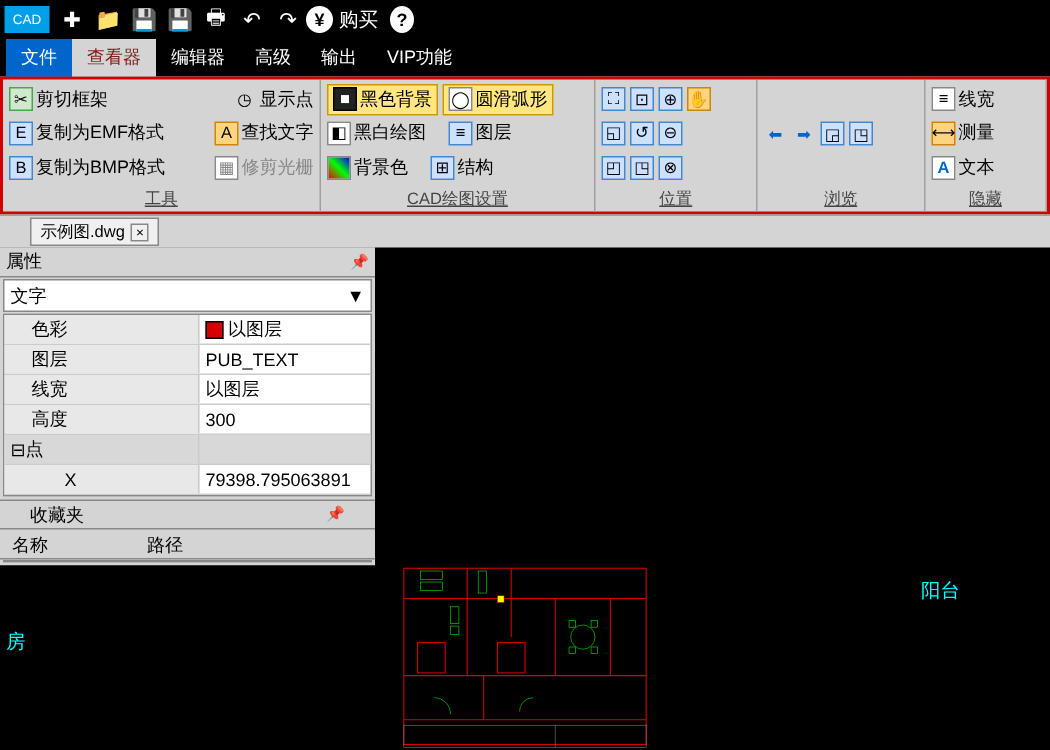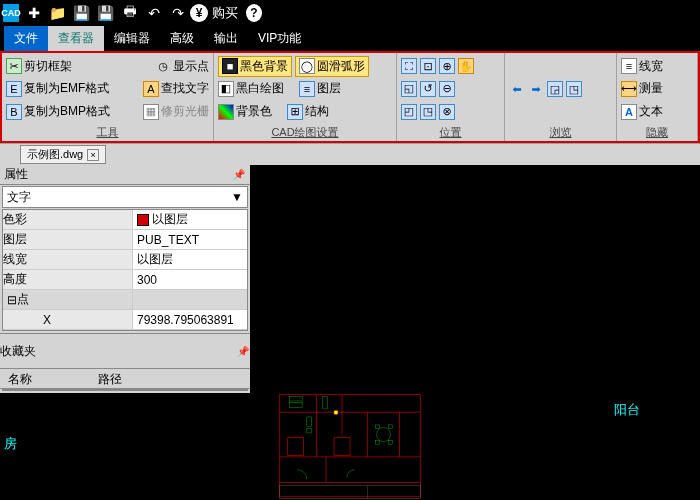--- a/index.html
+++ b/index.html
@@ -1,26 +1,26 @@
 <!DOCTYPE html>
 <html><head>
 <meta charset="utf-8">
 <style>
 * { margin:0; padding:0; box-sizing:border-box; font-family:"Microsoft YaHei",SimSun,sans-serif; }
 body { width:700px; height:500px; overflow:hidden; background:#000; }
 .titlebar { height:26px; background:#000; display:flex; align-items:center; color:#fff; font-size:13px; }
-.titlebar .logo { width:16px; height:18px; background:#00a0e9; color:#fff; font-size:9px; font-weight:bold; display:flex; align-items:center; justify-content:center; margin:0 3px; }
+.titlebar .logo { width:30px; height:18px; background:#00a0e9; color:#fff; font-size:9px; font-weight:normal; display:flex; align-items:center; justify-content:center; margin:0 3px; }
 .titlebar .tico { width:20px; height:20px; margin:0 2px; display:flex; align-items:center; justify-content:center; font-size:14px; color:#fff; }
 .titlebar .title { flex:1; text-align:center; font-size:15px; font-weight:bold; }
 .titlebar .buy { display:flex; align-items:center; margin-right:6px; font-size:13px; }
 .buycircle { width:18px; height:18px; border-radius:50%; background:#fff; color:#000; display:flex; align-items:center; justify-content:center; font-size:12px; font-weight:bold; margin-right:4px; }
 .menubar { height:25px; background:#000; display:flex; align-items:flex-end; padding-left:4px; }
 .menubar .tab { padding:4px 10px; color:#fff; font-size:12px; }
 .menubar .tab.active { background:#0066cc; }
-.menubar .tab.sel { background:#d4d4d4; color:#0f766e; }
+.menubar .tab.sel { background:#d4d4d4; color:#7f1d1d; }
 .ribbon { height:92px; background:#d4d4d4; border:2px solid #d40000; display:flex; }
 .rgroup { border-right:1px solid #a0a0a0; display:flex; flex-direction:column; }
 .rgroup .body { flex:1; display:flex; flex-direction:column; justify-content:space-around; padding:2px 4px; }
 .rgroup .lbl { font-size:11px; text-align:center; color:#444; padding-bottom:1px;text-decoration:underline; }
 .rrow { display:flex; align-items:center; gap:3px; height:22px; }
 .ritem { display:flex; align-items:center; font-size:12px; color:#000; gap:2px; white-space:nowrap; }
 .rico { width:16px; height:16px; display:inline-flex; align-items:center; justify-content:center; font-size:11px; border:1px solid #888; background:#fff; }
 .rico.y { background:#ffd480; border-color:#cc8800; }
 .rico.g { background:#d0e8d0; border-color:#4a4; }
 .rico.b { background:#cce0ff; border-color:#48c; }
@@ -30,26 +30,26 @@
 .tabbar { height:22px; background:#d4d4d4; display:flex; align-items:center; padding-left:20px; border-top:1px solid #a0a0a0; }
 .filetab { background:#f0f0f0; border:1px solid #888; padding:1px 6px; font-size:11px; display:flex; align-items:center; gap:4px; }
 .closex { border:1px solid #888; width:12px; height:12px; font-size:9px; display:flex; align-items:center; justify-content:center; }
 .workspace { display:flex; height:335px;flex-direction:column; }
 .leftpanel { width:250px; background:#d4d4d4; display:flex; flex-direction:column; font-size:12px; }
 .panelhdr { height:20px; background:#d4d4d4; border-bottom:1px solid #888; display:flex; align-items:center; justify-content:space-between; padding:0 4px; }
 .pin { font-size:10px; }
 .combo { height:22px; border:1px solid #888; background:#fff; display:flex; align-items:center; justify-content:space-between; padding:0 4px; margin:1px 2px; }
 .proplist { border:1px solid #888; background:#fff; margin:0 2px; }
 .proprow { display:flex; height:20px; border-bottom:1px solid #ccc; }
-.proprow .k { width:130px; background:#e8e8e8; border-right:1px solid #ccc; display:flex; align-items:center; }
+.proprow .k { width:130px; padding-left:18px; background:#e8e8e8; border-right:1px solid #ccc; display:flex; align-items:center; }
 .proprow .v { flex:1; padding-left:4px; display:flex; align-items:center; gap:3px; }
 .proprow.grp .k { padding-left:4px; background:#d8d8d8; font-weight:normal; }
 .proprow.grp { background:#d8d8d8; }
 .colorswatch { width:12px; height:12px; background:#d40000; border:1px solid #000; }
-.favhdr { height:36px; border-top:1px solid #888; border-bottom:1px solid #888; display:flex; align-items:center; justify-content:space-between; padding:0 0; margin-top:2px; }
+.favhdr { height:20px; border-top:1px solid #888; border-bottom:1px solid #888; display:flex; align-items:center; justify-content:space-between; padding:0 20px; margin-top:2px; }
 .favcols { display:flex; height:20px; border-bottom:1px solid #888; }
 .favcols div { padding:2px 8px; }
 .favlist { flex:1; background:#fff; border:1px solid #888; margin:0 2px 2px 2px; }
 .canvas { flex:1; background:#000; position:relative; overflow:hidden; }
 .canvas svg { width:100%; height:100%; }
 .roomlabel { position:absolute; color:#0ff; font-size:13px; }
 </style>
 </head>
 <body>
 

